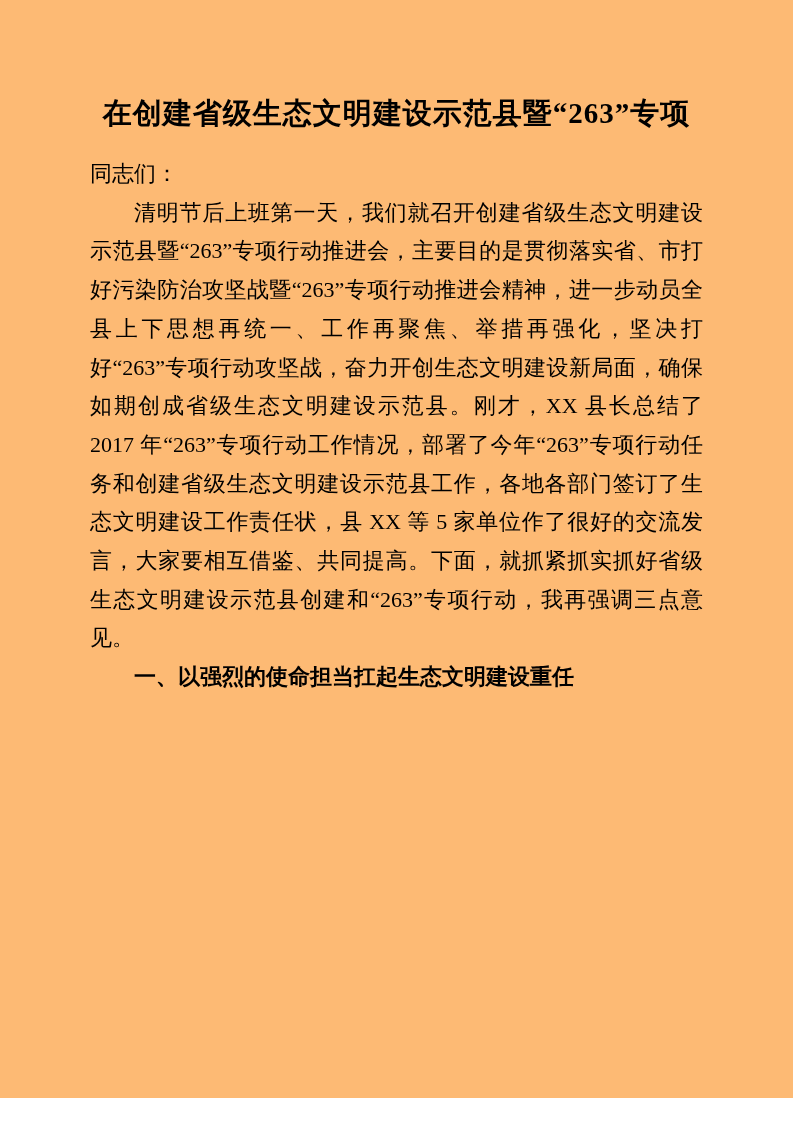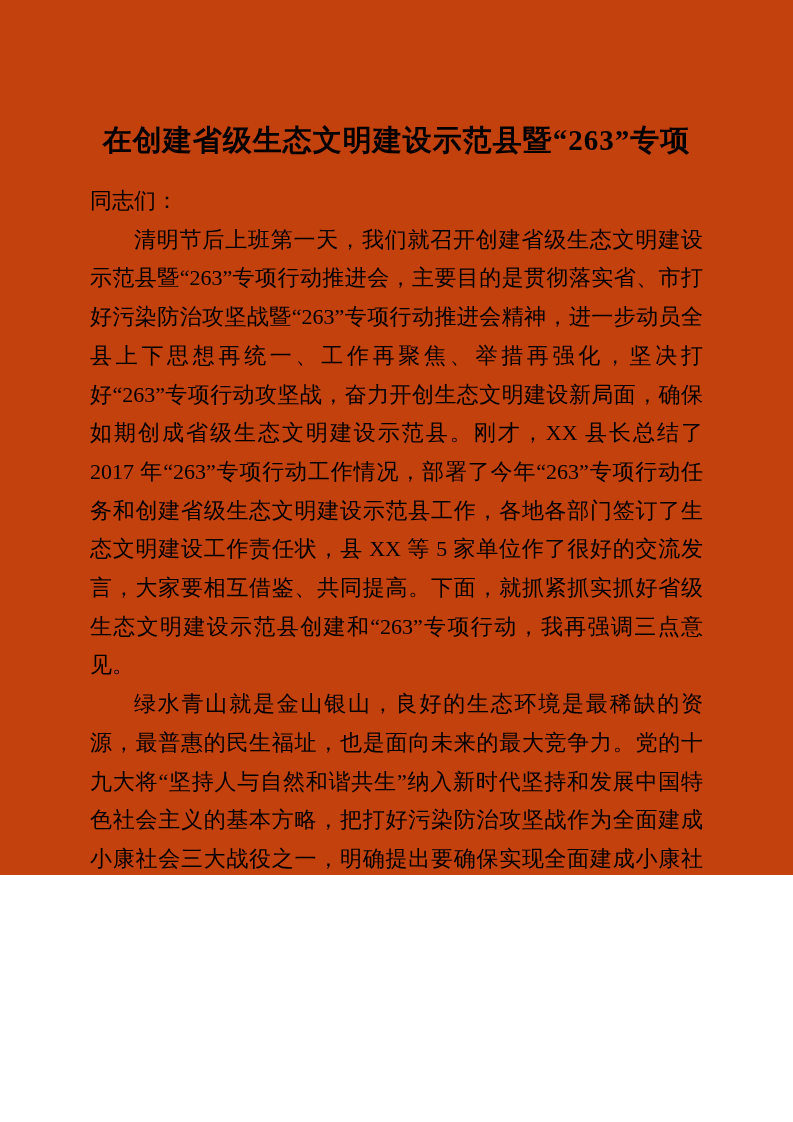--- a/index.html
+++ b/index.html
@@ -3,27 +3,27 @@
 <meta charset="utf-8">
 <style>
   html, body {
     margin: 0;
     padding: 0;
     background: #ffffff;
   }
   .page {
     position: relative;
     width: 793px;
-    height: 875px;
+    height: 1098px;
     margin: 0 auto;
-    background: #c2410c;
+    background: #fdba74;
     color: #000000;
     overflow: hidden;
     box-sizing: border-box;
-    padding: 118px 90px 0 90px;
+    padding: 91px 90px 0 90px;
   }
   .doc-title {
     margin: 0;
     text-align: center;
     font-family: "Liberation Serif", "DejaVu Serif", serif;
     font-weight: bold;
     font-size: 29px;
     line-height: 45px;
     letter-spacing: 1px;
   }
@@ -60,18 +60,18 @@
   <h1 class="doc-title">
     <span>在创建省级生态文明建设示范县暨“263”专项</span><br>
   </h1>
 
   <div class="doc-body">
 
     <p class="salutation">同志们：</p>
 
     <p class="body-para">清明节后上班第一天，我们就召开创建省级生态文明建设示范县暨“263”专项行动推进会，主要目的是贯彻落实省、市打好污染防治攻坚战暨“263”专项行动推进会精神，进一步动员全县上下思想再统一、工作再聚焦、举措再强化，坚决打好“263”专项行动攻坚战，奋力开创生态文明建设新局面，确保如期创成省级生态文明建设示范县。刚才，XX 县长总结了 2017 年“263”专项行动工作情况，部署了今年“263”专项行动任务和创建省级生态文明建设示范县工作，各地各部门签订了生态文明建设工作责任状，县 XX 等 5 家单位作了很好的交流发言，大家要相互借鉴、共同提高。下面，就抓紧抓实抓好省级生态文明建设示范县创建和“263”专项行动，我再强调三点意见。</p>
 
+    <h2 class="section-heading">一、以强烈的使命担当扛起生态文明建设重任</h2>
 
-    <p class="body-para">绿水青山就是金山银山，良好的生态环境是最稀缺的资源，最普惠的民生福址，也是面向未来的最大竞争力。党的十九大将“坚持人与自然和谐共生”纳入新时代坚持和发展中国特色社会主义的基本方略，把打好污染防治攻坚战作为全面建成小康社会三大战役之一，明确提出要确保实现全面建成小康社会的环境目</p>
 
   </div>
 
 </div>
 
 </body></html>

